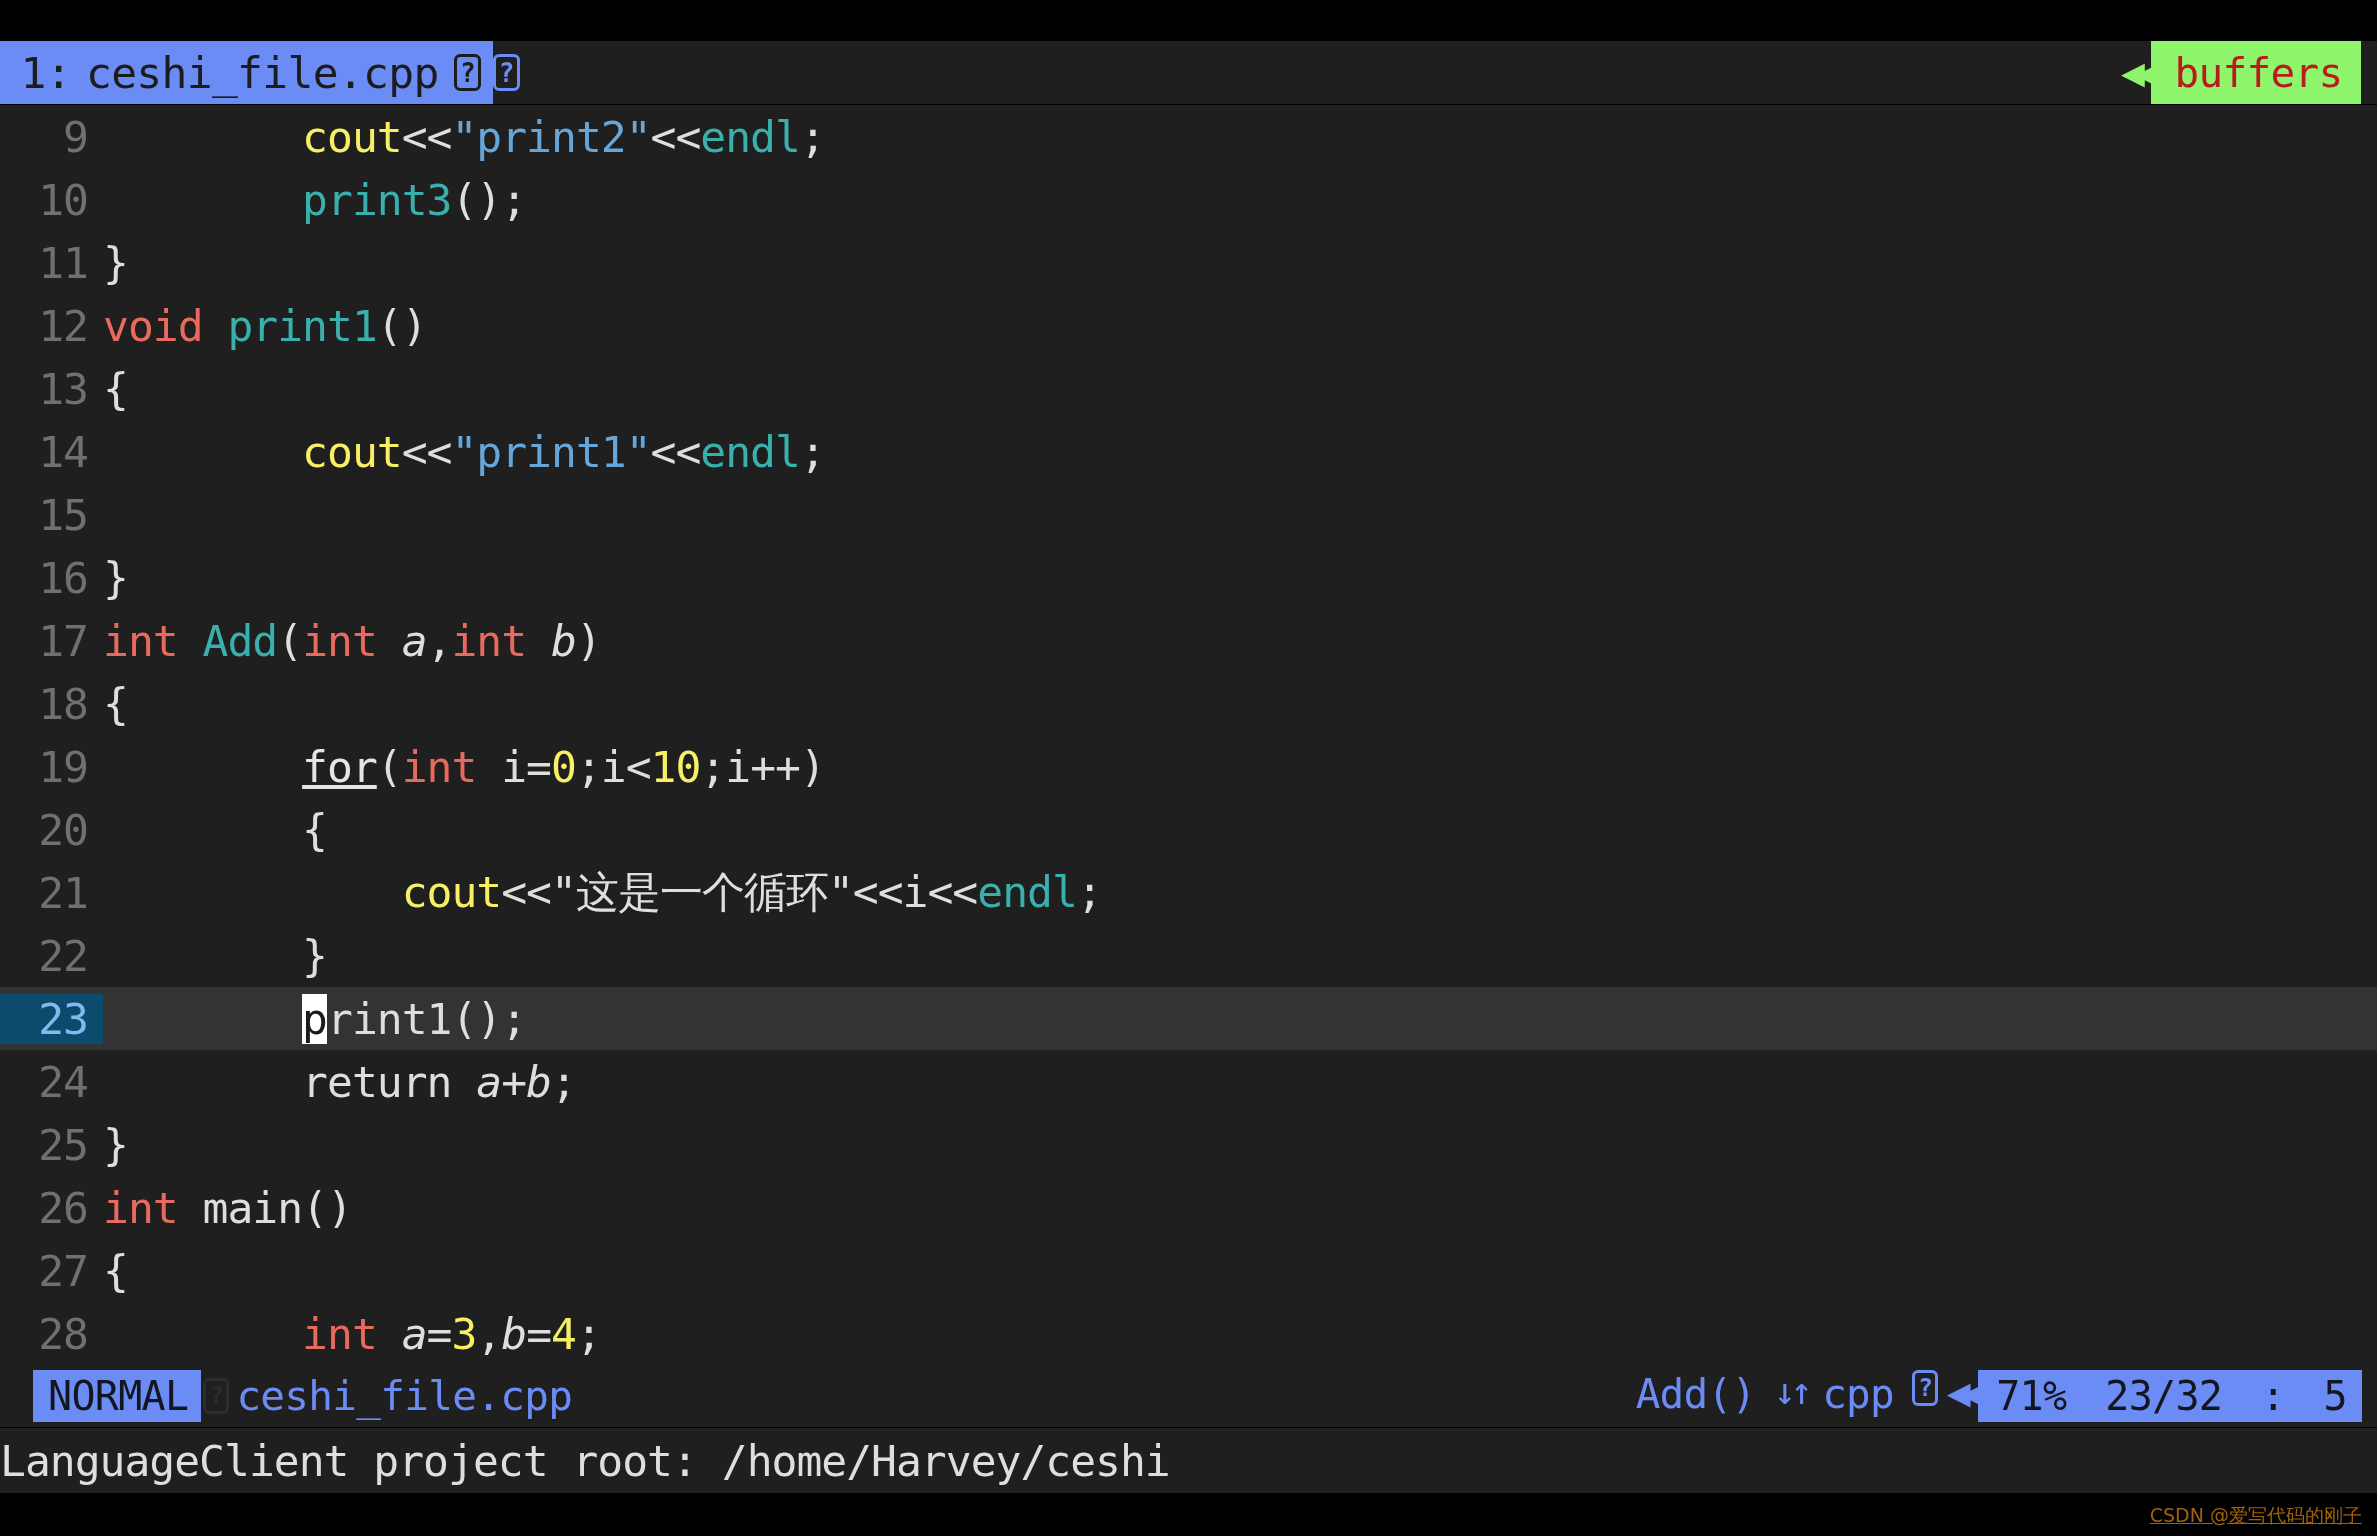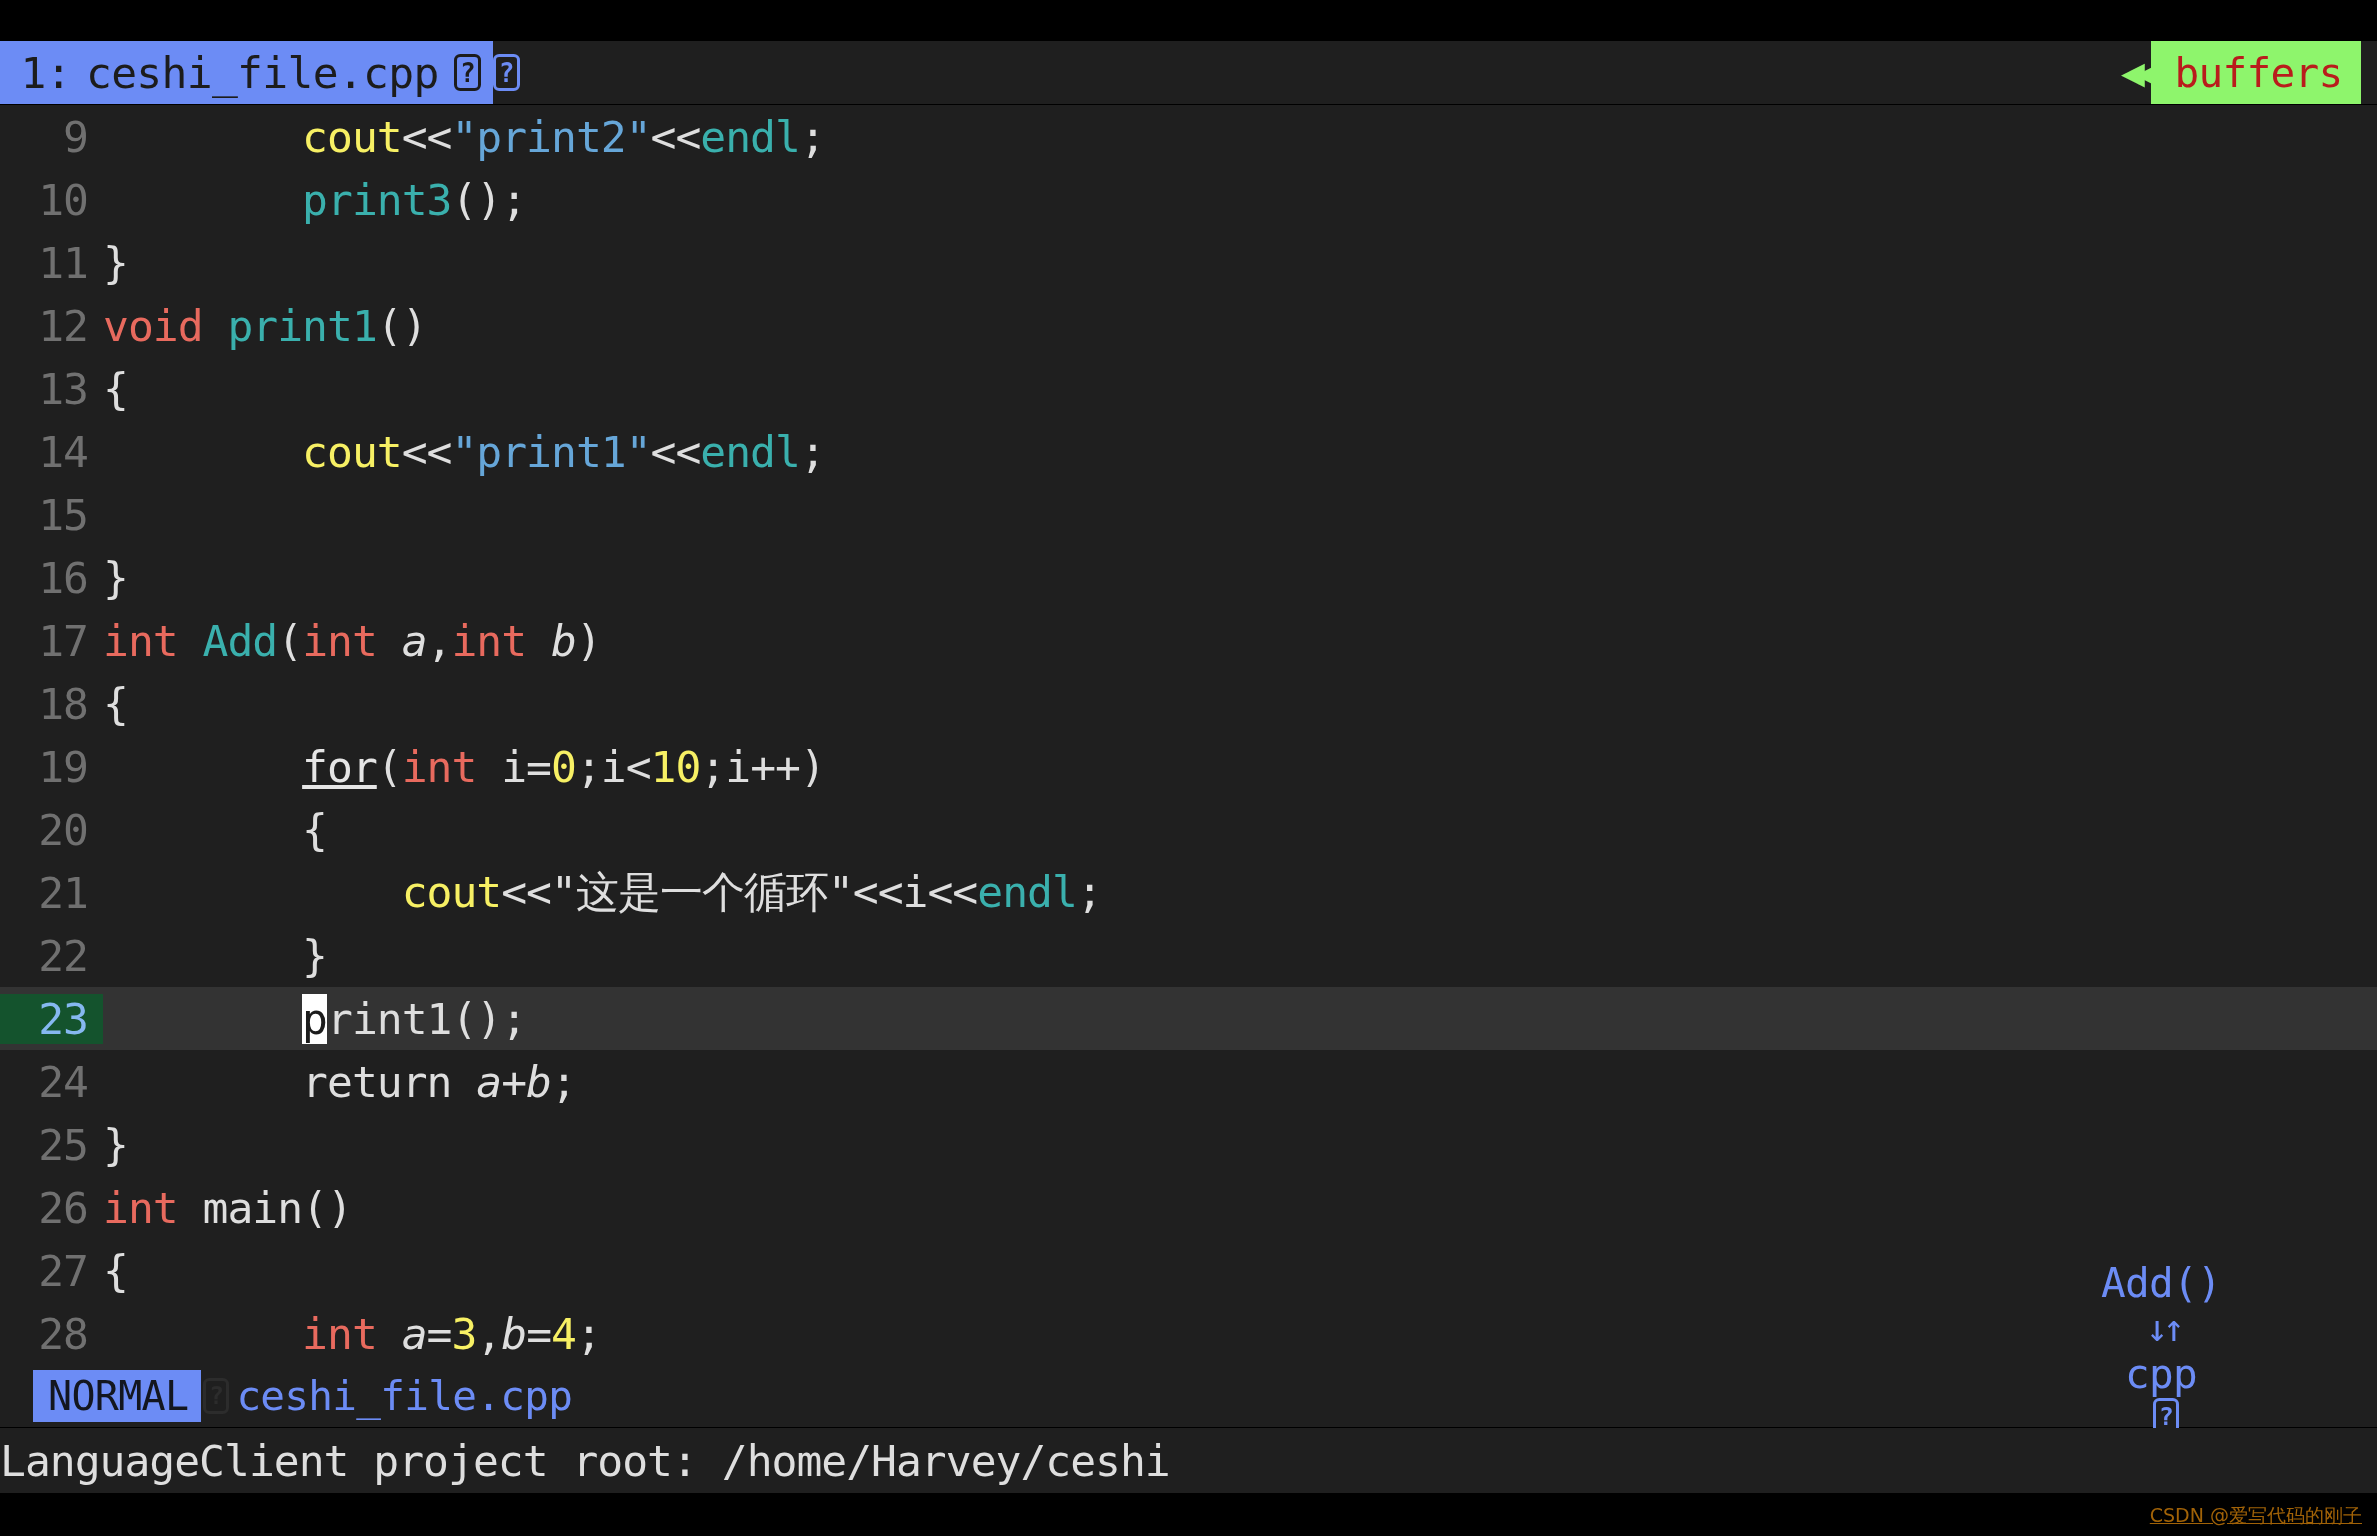--- a/index.html
+++ b/index.html
@@ -121,21 +121,21 @@
   }
   .code-line.current { background: #333333; }
   .lnum {
     width: 103px;
     min-width: 103px;
     text-align: right;
     padding-right: 15px;
     color: #707070;
     box-sizing: border-box;
   }
-  .code-line.current .lnum { color: #86b8f0; background: #14532d; }
+  .code-line.current .lnum { color: #86b8f0; background: #0c4a6e; }
   .ctext { flex: 1 1 auto; }
 
   
   .t-kw    { color: #e86a5e; }   
   .t-ctl   { color: #e5e5e5; text-decoration: underline; }   
   .t-fn    { color: #3ab0ad; }   
   .t-str   { color: #66a6d8; }   
   .t-strw  { color: #dedede; }   
   .t-num   { color: #f7f064; }   
   .t-cout  { color: #f7f064; }   
@@ -188,26 +188,25 @@
   }
   .st-file {
     color: #6c8cf5;
     font-size: 41px;
     letter-spacing: -0.7px;
     white-space: nowrap;
   }
   .st-spacer { flex: 1 1 auto; }
   .st-right {
     display: flex;
-    align-items: center;
+    align-items: flex-start;
     color: #6c8cf5;
     font-size: 41px;
     letter-spacing: -0.7px;
     white-space: nowrap;
-    flex-direction: column;
   }
   .st-item { margin-right: 18px; }
   .st-arrows { font-size: 37px; margin-right: 15px; letter-spacing: -5.5px; }
   .st-glyph-blue {
     display: inline-flex;
     align-items: center;
     justify-content: center;
     width: 26px;
     height: 36px;
     border: 3.4px solid #6c8cf5;

